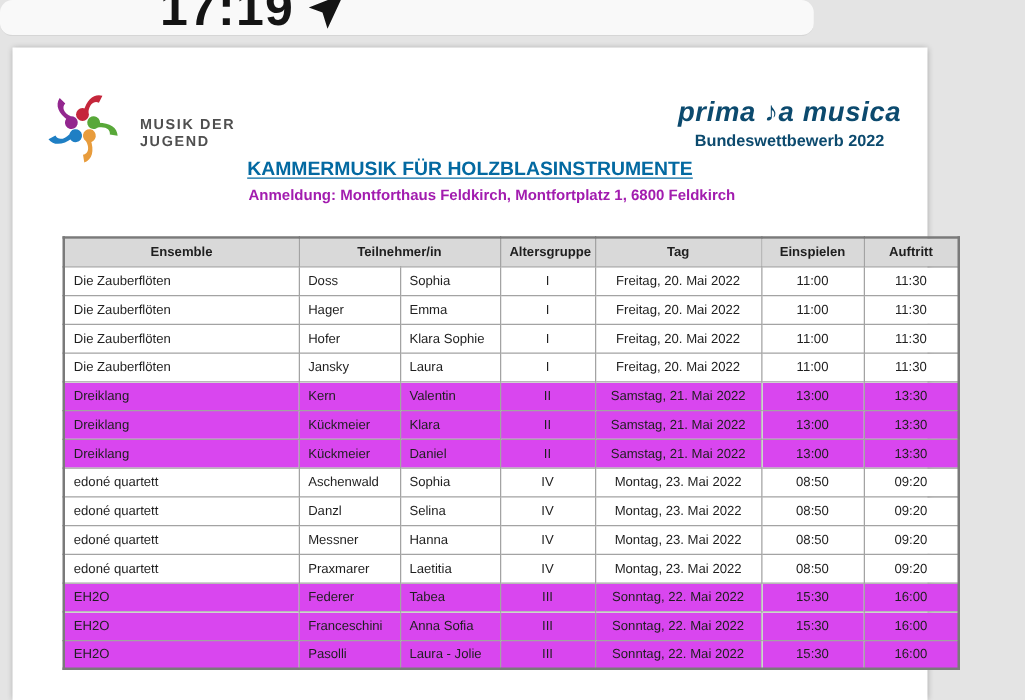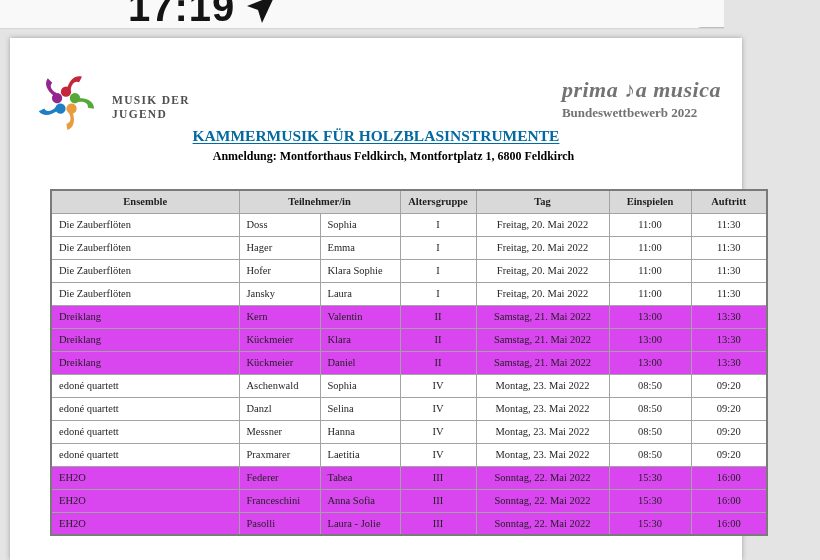--- a/index.html
+++ b/index.html
@@ -1,22 +1,22 @@
 <!DOCTYPE html>
 <html><head>
 <meta charset="utf-8">
 <style>
   * { margin:0; padding:0; box-sizing:border-box; }
   html,body { width:820px; height:560px; overflow:hidden; }
   body { background:#e4e4e4; font-family:"Liberation Sans", sans-serif; position:relative; }
 
   
   .statusbar {
-    position:absolute; top:0; left:0; width:724px; height:29px;
-    background:#f9f9f9; border-bottom:1px solid #d6d6d6; overflow:hidden;
+    position:absolute; top:0; left:0; width:651px; height:29px;
+    background:#f9f9f9; border-bottom:1px solid #d6d6d6; overflow:hidden;border-radius:10px;
   }
   .sb-left { position:absolute; left:128px; top:0; display:flex; align-items:flex-start; }
   .sb-time {
     font-size:40px; font-weight:600; color:#141414; letter-spacing:1px;
     line-height:40px; margin-top:-13px; display:inline-block;
   }
   .sb-nav { width:32px; height:32px; margin:-7px 0 0 10px; fill:#141414; }
   .sb-right { position:absolute; left:583px; top:0; display:flex; align-items:flex-end; height:29px; gap:13px;margin-top:29px; }
   .sb-signal { display:flex; align-items:flex-end; gap:3px; padding-bottom:5px; }
   .sb-signal i { display:block; width:8px; border-radius:1px; background:#1c1c1c; }
@@ -26,42 +26,42 @@
   .sb-batt {
     position:relative; width:52px; height:30px; margin-bottom:1px;
     border:3px solid #bdbdbd; border-radius:10px; background:#f9f9f9;
   }
   .batt-fill { position:absolute; left:3px; top:3px; width:26px; height:18px; border-radius:4px; background:#141414; }
   .batt-tip { position:absolute; right:-7px; top:8px; width:4px; height:9px; border-radius:0 3px 3px 0; background:#bdbdbd; }
 
   
   .page {
     position:absolute; left:10px; top:38px; width:732px; height:522px;
-    background:#ffffff; box-shadow:0 0 5px rgba(0,0,0,0.30);font-family:Liberation Serif, serif;
+    background:#ffffff; box-shadow:0 0 5px rgba(0,0,0,0.30);
   }
 
   .logo { position:absolute; left:26px; top:33px; width:60px; height:60px; }
   .logo-text {
     position:absolute; left:102px; top:55px;
     font-size:11.5px; font-weight:600; letter-spacing:1.3px;
     color:#4f4f4f; line-height:14px;
   }
 
-  .brand { position:absolute; right:21px; top:40px; text-align:left; color:#737373; }
+  .brand { position:absolute; right:21px; top:40px; text-align:center; color:#0c4a6e; }
   .brand-name { font-size:22px; font-style:italic; font-weight:600; line-height:24px; letter-spacing:0.5px; }
   .brand-sub { font-size:13px; font-weight:700; line-height:17px; margin-top:2px; }
 
   .doc-title {
     position:absolute; left:0; top:89px; width:100%; text-align:center;
     font-size:15.5px; font-weight:700; color:#0369a1;
     text-decoration:underline; text-underline-offset:2px;
   }
   .doc-subtitle {
     position:absolute; left:0; top:111px; width:100%; text-align:center;
-    font-size:12px; font-weight:700; color:#000000;padding-left:35px;
+    font-size:12px; font-weight:700; color:#a21caf;padding-left:35px;
   }
 
   
   .tablewrap { position:absolute; left:40px; top:151px; }
   table {
     table-layout:fixed; width:716px; border-collapse:collapse;
     font-size:10.5px; color:#1f1f1f;
     border:2px solid #7a7a7a;
   }
   th, td { border:1px solid #a3a3a3; height:23px; padding:0 7px; overflow:hidden; white-space:nowrap; }

